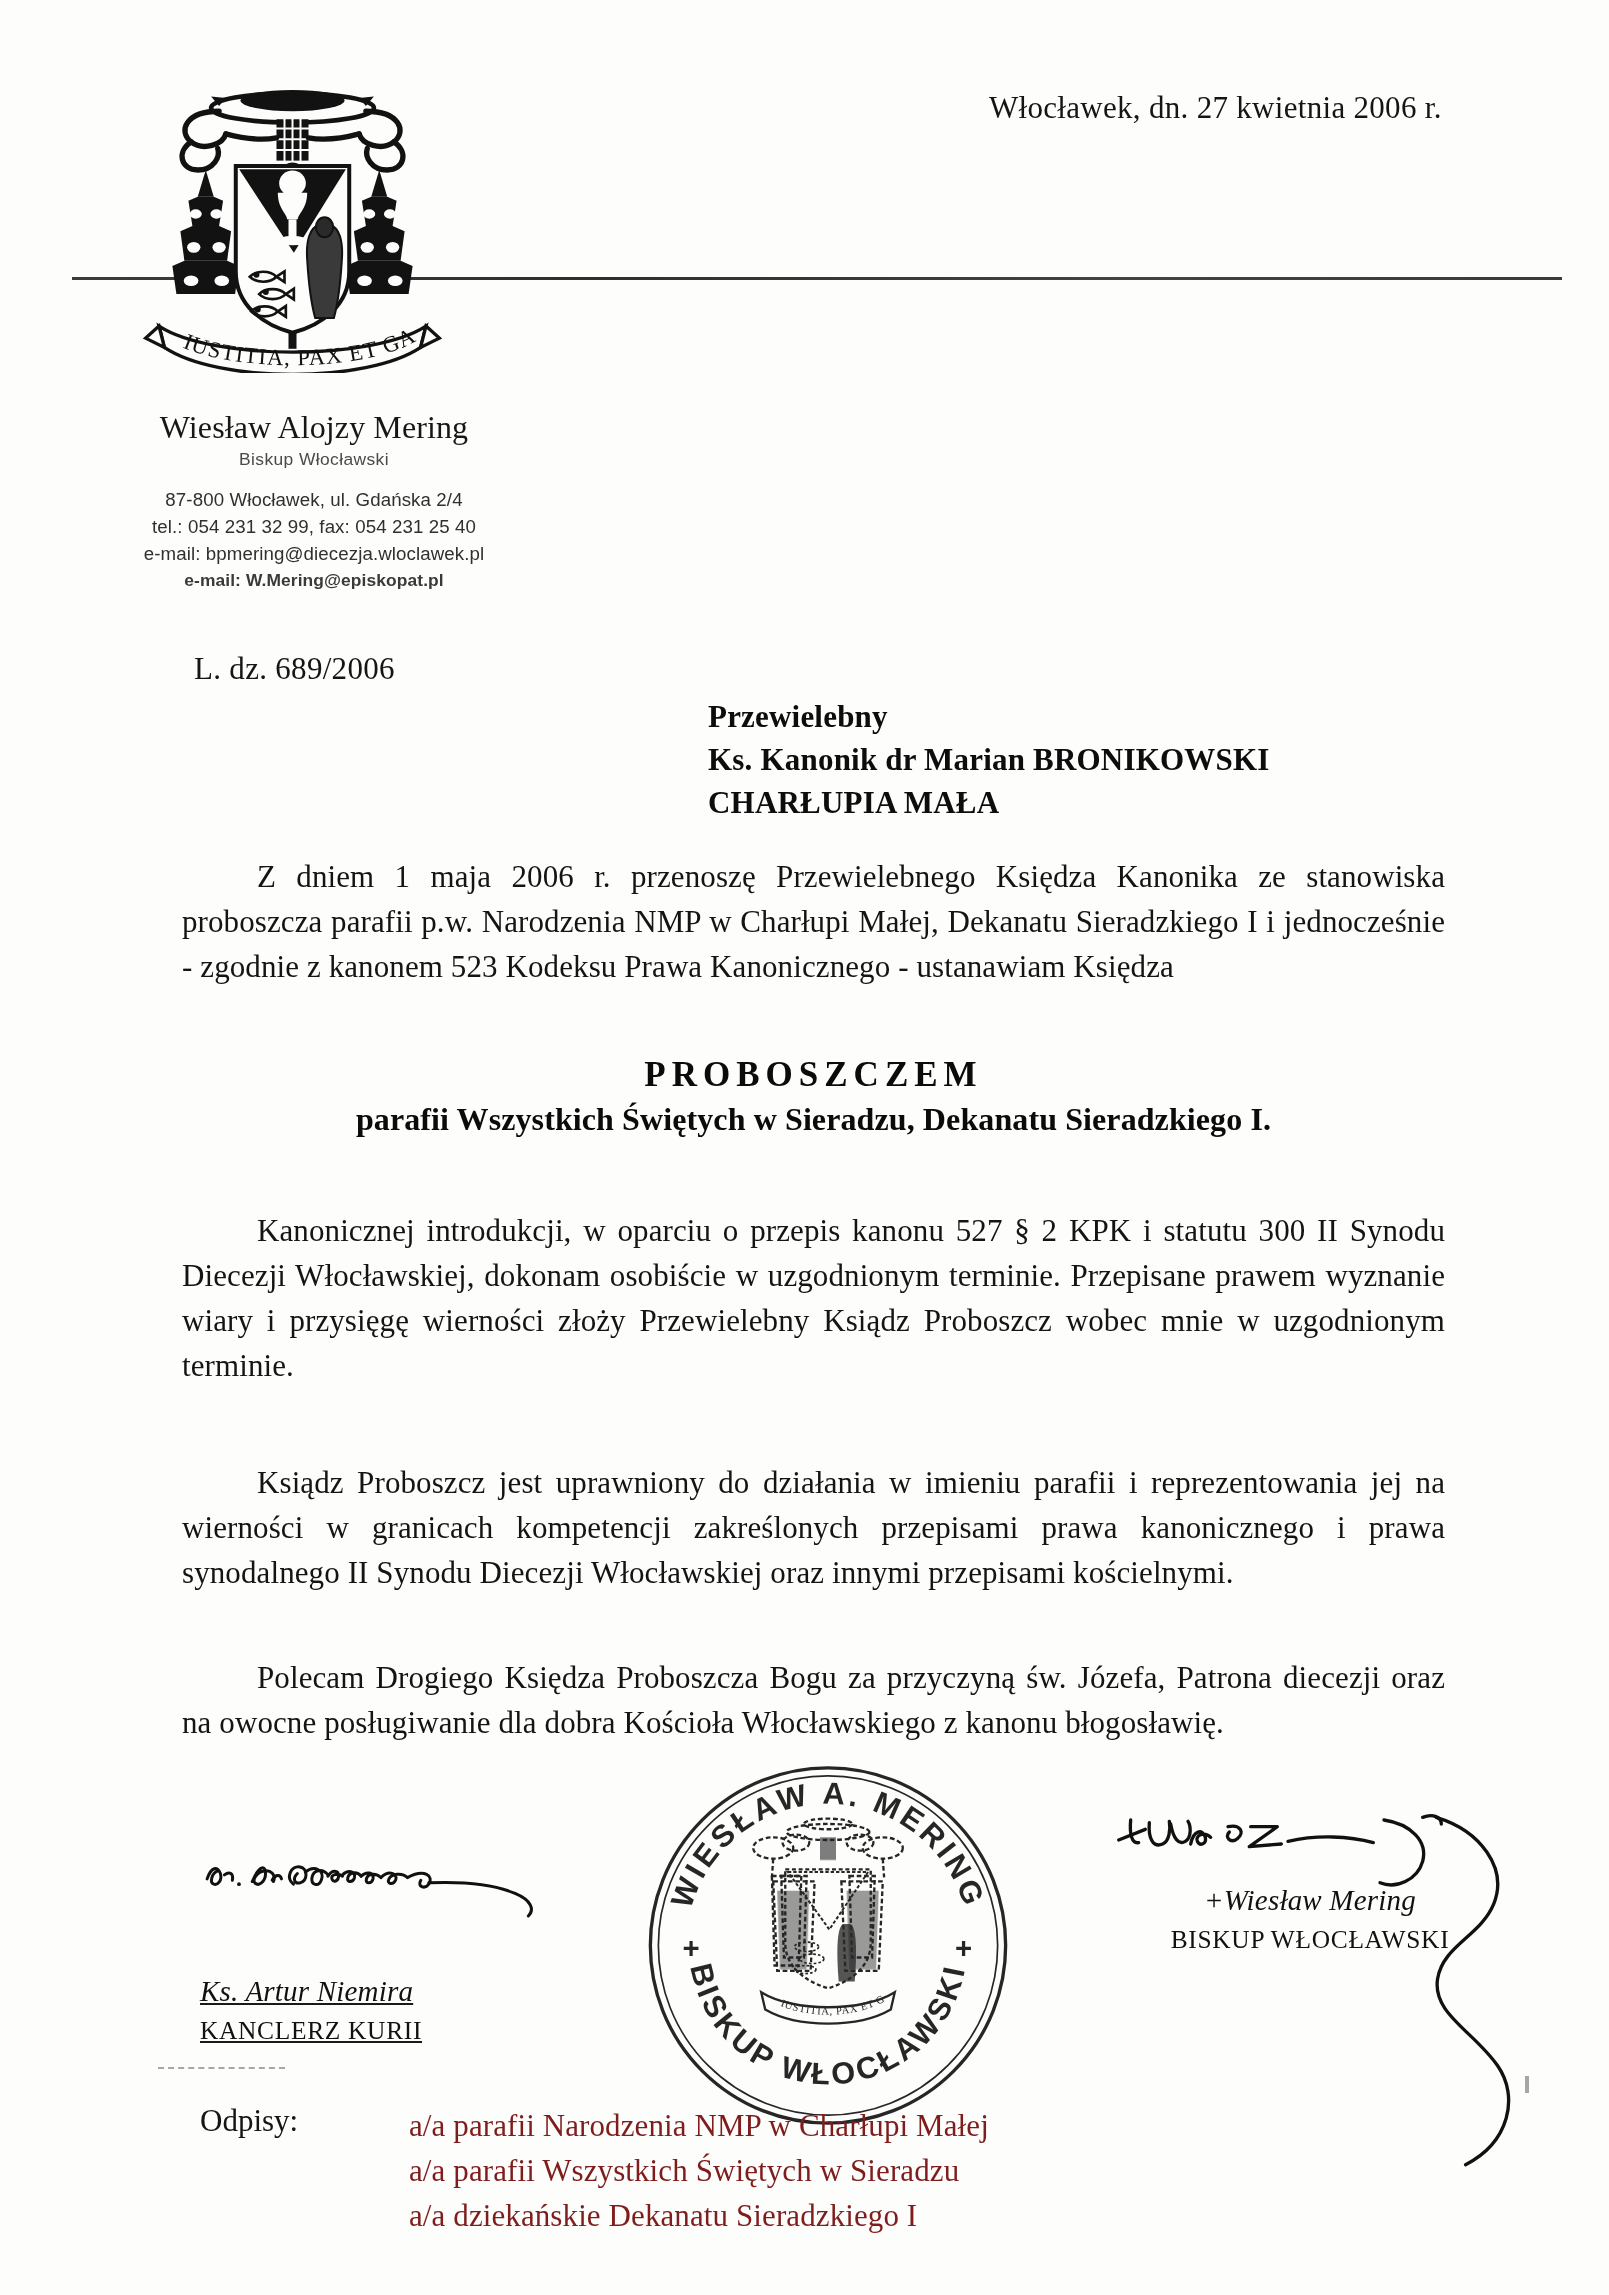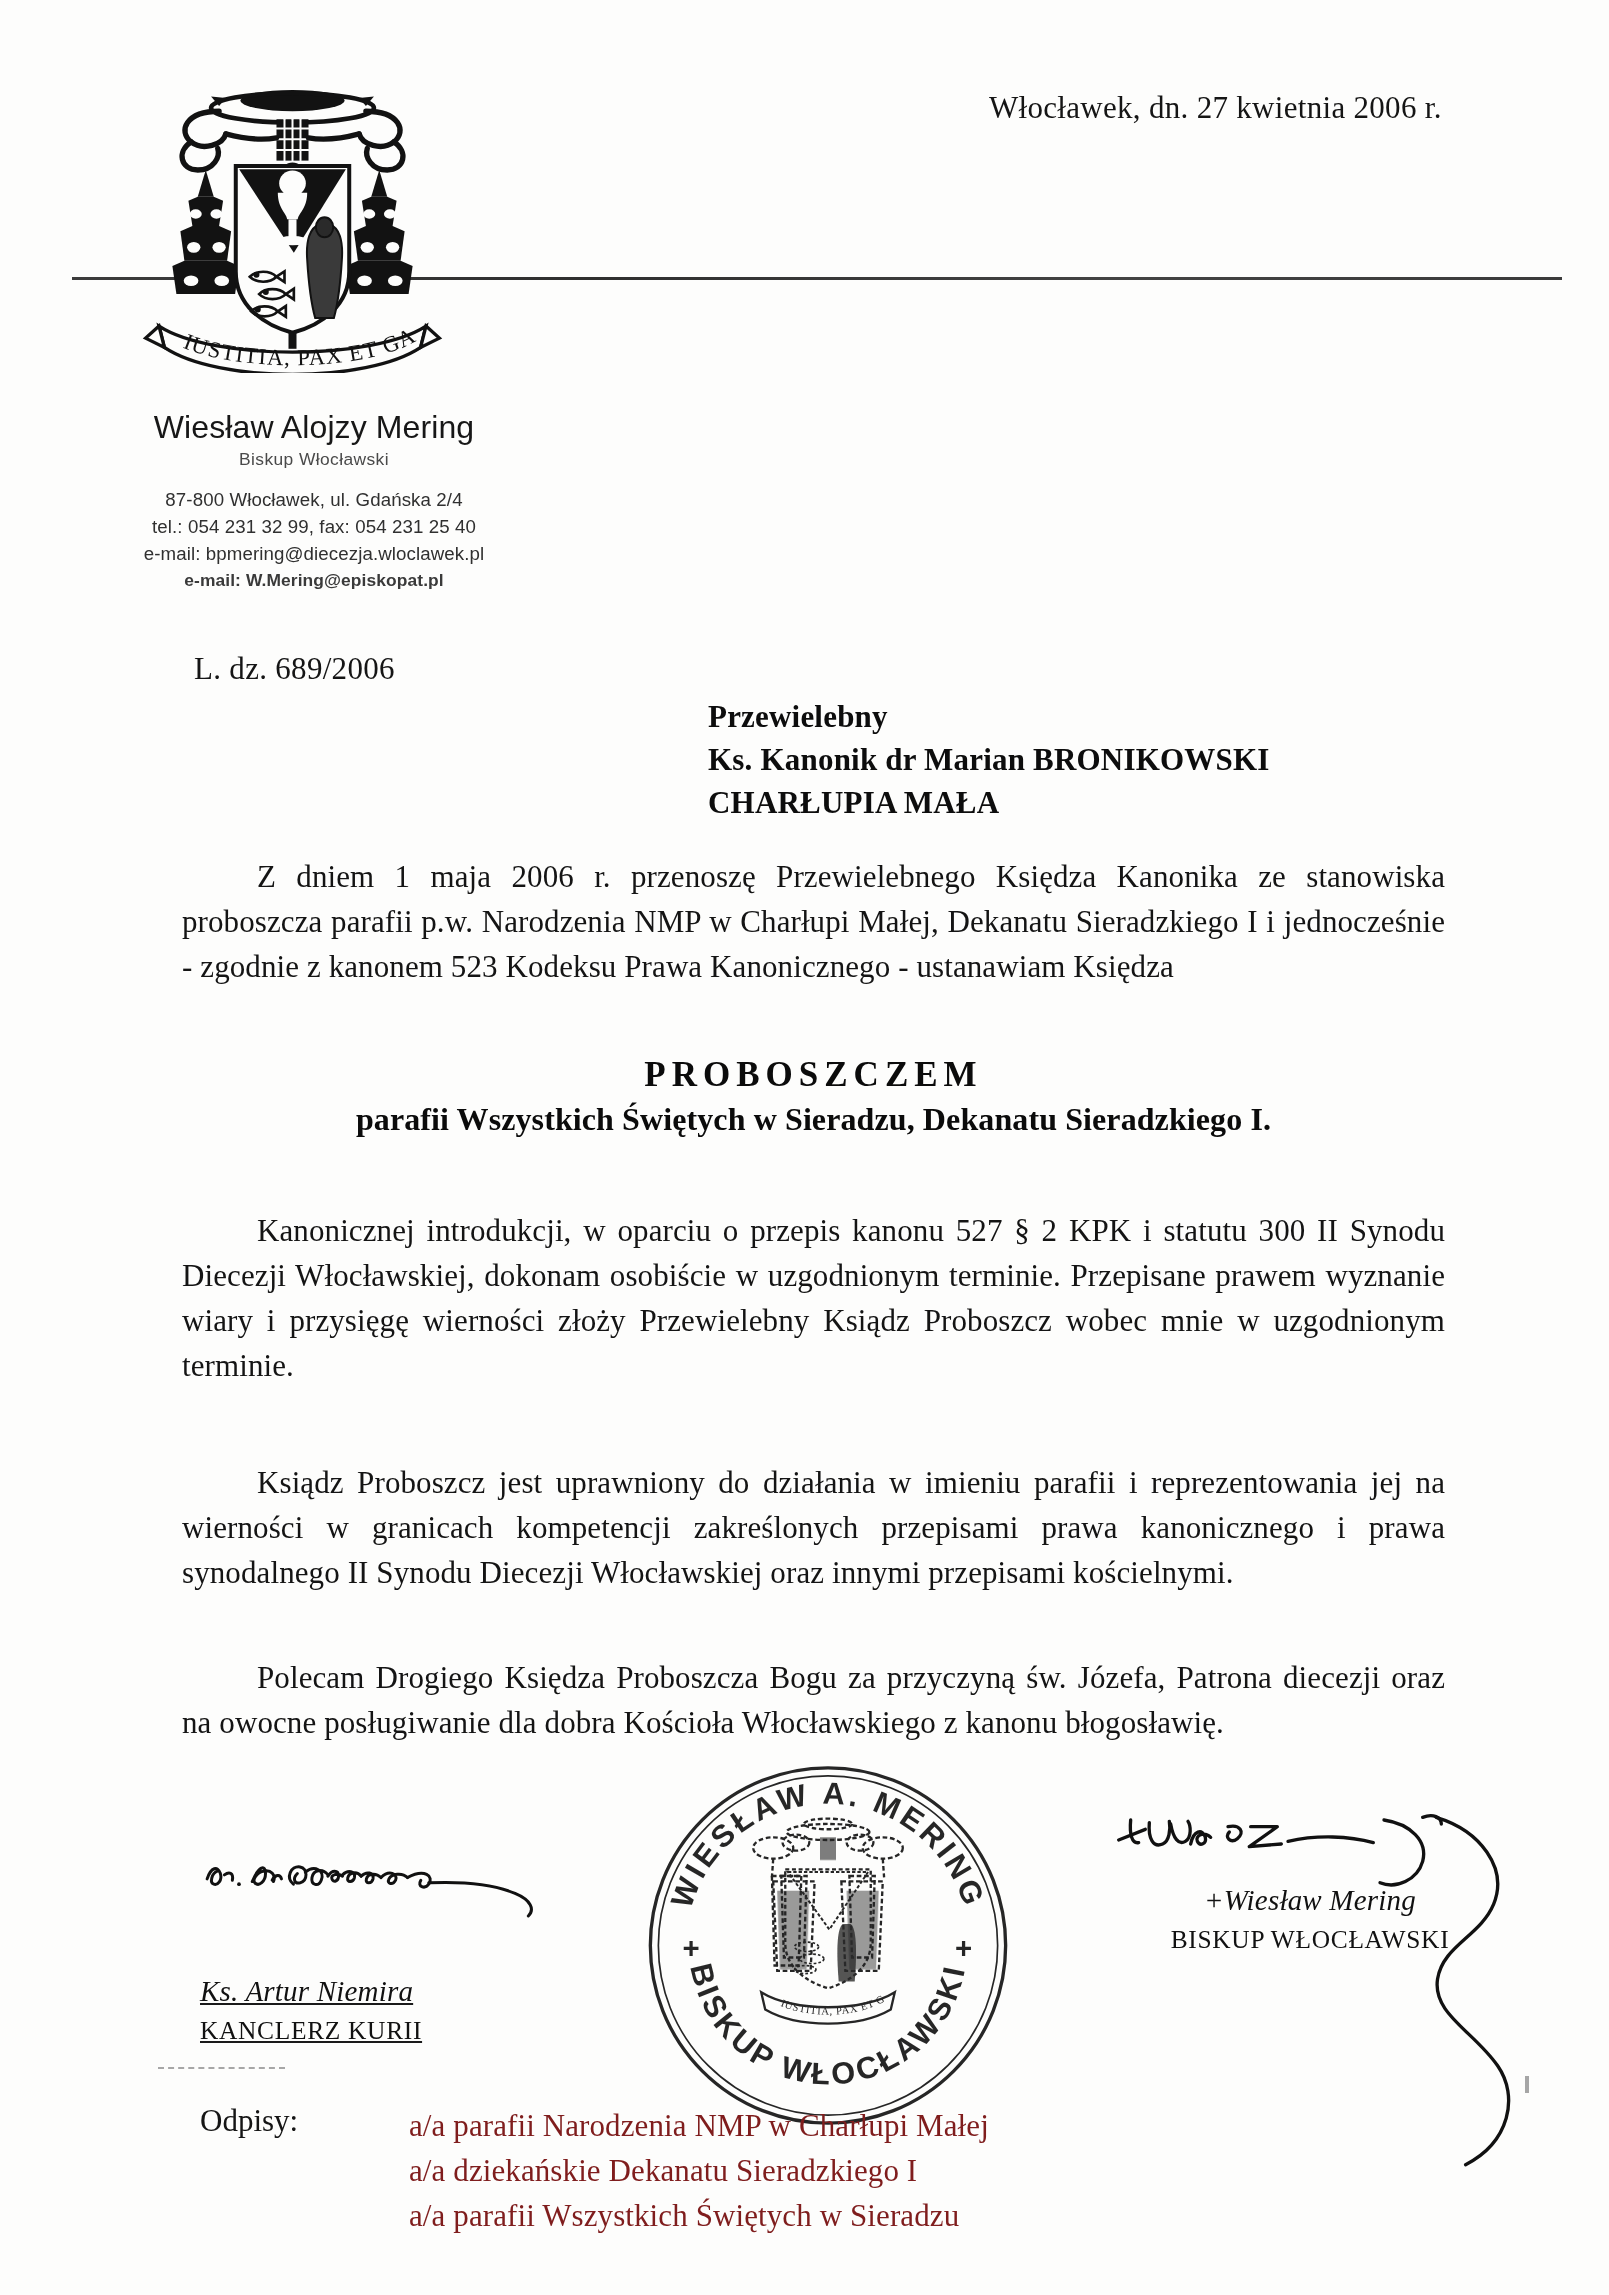--- a/index.html
+++ b/index.html
@@ -51,21 +51,21 @@
   }
   .coa svg { width: 100%; height: 100%; display: block; }
 
   
   .lh-name {
     position: absolute;
     left: 127px;
     top: 409px;
     width: 374px;
     text-align: center;
-    font-family: Liberation Sans, sans-serif;
+    font-family: Liberation Serif, serif;
     font-size: 32px;
     letter-spacing: 0.1px;
     color: #171717;
   }
   .lh-title {
     position: absolute;
     left: 127px;
     top: 449px;
     width: 374px;
     text-align: center;
@@ -474,19 +474,19 @@
       <g fill="none" stroke="#111" stroke-width="5" stroke-linecap="round">
         <path d="M30 20 C96 40 138 96 116 150 C96 198 40 212 32 262 C24 314 86 340 122 392 C154 438 140 506 74 540"></path>
       </g>
     </svg>
   </div>
 
   <div class="dashes"></div>
   <div class="copies-label">Odpisy:</div>
   <div class="copies-list">
     <div>a/a parafii Narodzenia NMP w Charłupi Małej</div>
+    <div>a/a parafii Wszystkich Świętych w Sieradzu</div>
     <div>a/a dziekańskie Dekanatu Sieradzkiego I</div>
-    <div>a/a parafii Wszystkich Świętych w Sieradzu</div>
   </div>
   <div class="edge-mark"></div>
 
 </div>
 
 
 </body></html>

